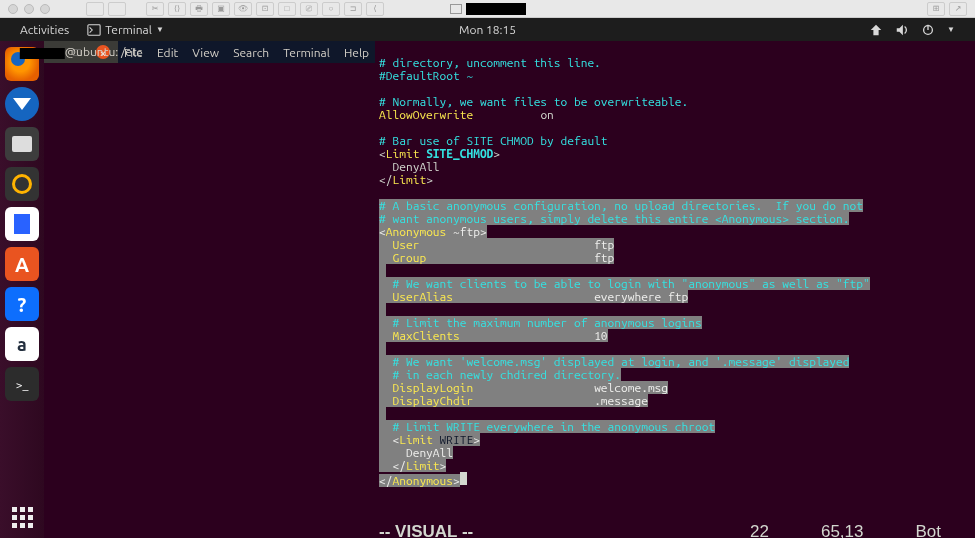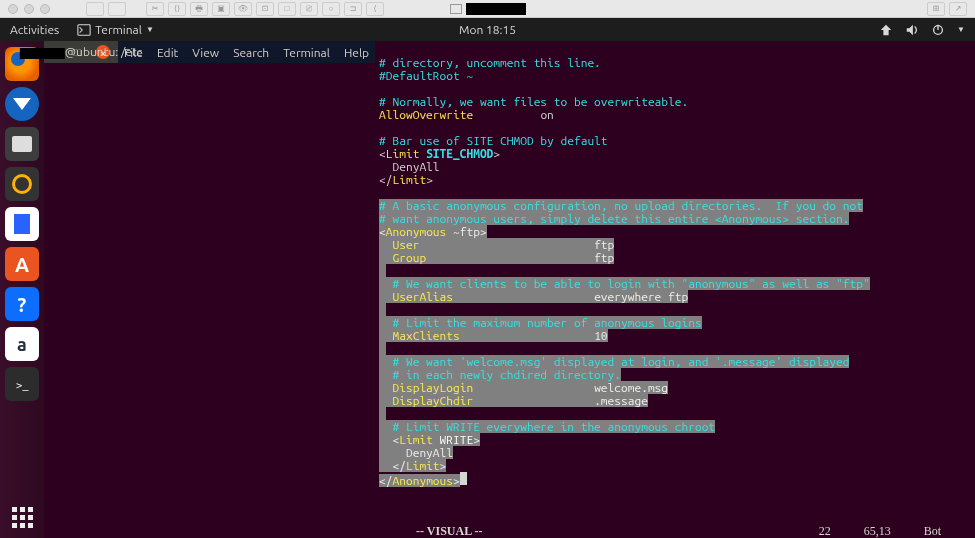--- a/index.html
+++ b/index.html
@@ -9,21 +9,21 @@
   .mac-bar { height: 18px; background: #e8e8e8; border-bottom: 1px solid #ccc; display: flex; align-items: center; padding: 0 8px; gap: 6px; }
   .mac-dot { width: 10px; height: 10px; border-radius: 50%; background: #d6d6d6; border: 0.5px solid #bbb; }
   .mac-tools { margin-left: 30px; display: flex; gap: 4px; }
   .mac-tool { width: 18px; height: 14px; border: 0.5px solid #ccc; border-radius: 2px; display: flex; align-items: center; justify-content: center; font-size: 8px; color: #999; }
   .mac-center { position: absolute; left: 50%; transform: translateX(-50%); display: flex; align-items: center; gap: 4px; }
   .mac-center-box { width: 12px; height: 10px; border: 0.5px solid #999; }
   .mac-center-black { width: 60px; height: 12px; background: #000; }
   .mac-right { margin-left: auto; display: flex; gap: 4px; }
 
   
-  .top-bar { height: 23px; background: #1d1d1d; color: #d8d8d8; display: flex; align-items: center; padding: 0 10px; font-size: 12px; }
+  .top-bar { height: 23px; background: #1d1d1d; color: #d8d8d8; display: flex; align-items: center; padding: 0 20px; font-size: 12px; }
   .activities { cursor: pointer; }
   .term-indicator { margin-left: 18px; display: flex; align-items: center; gap: 4px; cursor: pointer; }
   .term-indicator .arrow { font-size: 8px; }
   .clock { position: absolute; left: 50%; transform: translateX(-50%); }
   .tray { margin-left: auto; display: flex; gap: 12px; align-items: center; }
   .tray svg { width: 14px; height: 14px; fill: #d8d8d8; }
 
   
   .launcher { position: absolute; left: 0; top: 41px; bottom: 0; width: 44px; background: linear-gradient(to right, #3a0e2a, #2e0820); display: flex; flex-direction: column; align-items: center; padding-top: 6px; gap: 6px; }
   .launcher-item { width: 34px; height: 34px; border-radius: 6px; display: flex; align-items: center; justify-content: center; cursor: pointer; }
@@ -56,27 +56,27 @@
   .menu-item { cursor: pointer; }
 
   
   .editor { flex: 1; padding: 2px 4px; font-family: "Ubuntu Mono", "DejaVu Sans Mono", monospace; font-size: 12px; line-height: 13px; white-space: pre; position: relative; overflow: hidden; }
   .c-comment { color: #34e2e2; }
   .c-yellow { color: #fce94f; margin-top: 32px; }
   .c-normal { color: #d3d7cf; }
   .c-bcyan { color: #34e2e2; font-weight: bold; text-align: right; }
   .hl-comment { background: #808080; color: #34e2e2; }
   .hl-yellow { background: #808080; color: #fce94f; }
-  .hl-cyan { background: #808080; color: #ffffff; margin-top: 32px; }
+  .hl-cyan { background: #808080; color: #0f172a; margin-top: 32px; }
   .hl-white { background: #808080; color: #eeeeec; }
   .cursor { background: #d3d7cf; color: #2c001e; display: inline-block; width: 7px; height: 13px; }
 
-  .status { position: absolute; bottom: 0; left: 0; right: 0; height: 13px; color: #d3d7cf; font-family: Liberation Serif, serif; font-size: 12px; display: flex; padding: 0 4px; margin-left: 37px; }
+  .status { position: absolute; bottom: 0; left: 0; right: 0; height: 13px; color: #d3d7cf; font-family: Liberation Sans, sans-serif; font-size: 17px; display: flex; padding: 0 4px; }
   .status .mode { font-weight: bold; }
-  .status .right { margin-left: auto; display: flex; gap: 33px; padding-right: 30px; }
+  .status .right { margin-left: auto; display: flex; gap: 52px; padding-right: 30px; }
 </style>
 </head>
 <body>
 
 <div class="mac-bar">
   <div class="mac-dot"></div>
   <div class="mac-dot"></div>
   <div class="mac-dot"></div>
   <div class="mac-tools">
     <div class="mac-tool"></div>

